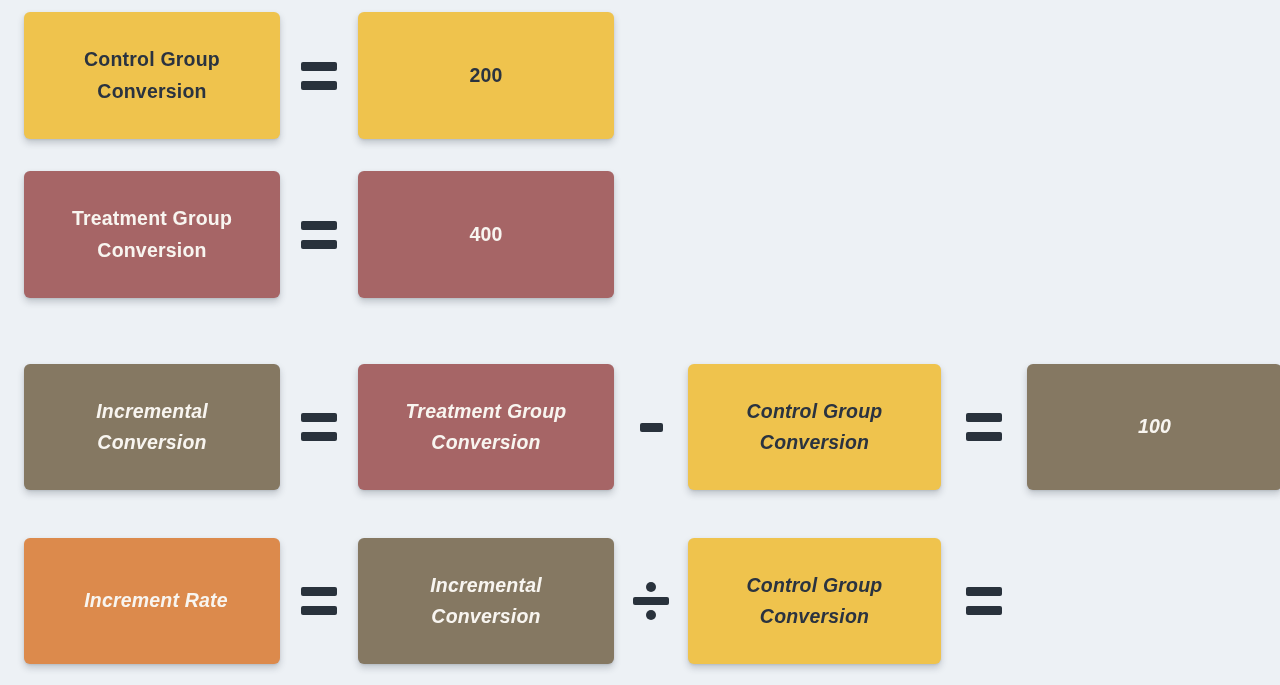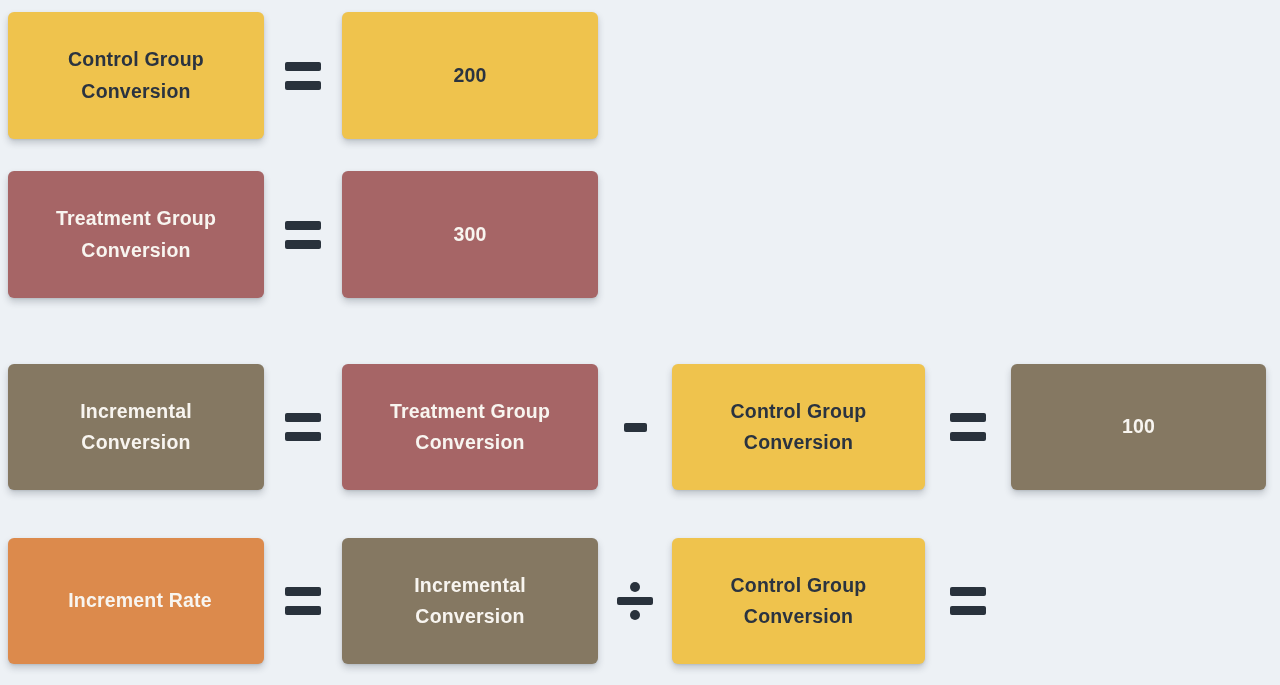--- a/index.html
+++ b/index.html
@@ -7,26 +7,26 @@
     --orange:#DC8A4C; --operator:#29323C; --text-dark:#2A3340; --text-light:#F8F5F0;
   }
   * { margin:0; padding:0; box-sizing:border-box; }
   body {
     width:1280px; height:685px; overflow:hidden;
     background:var(--background);
     font-family:"Liberation Sans","DejaVu Sans",sans-serif;
   }
   .diagram { position:relative; width:1280px; height:685px; }
   .row {
-    position:absolute; left:8px; right:10px;
+    position:absolute; left:24px; right:10px;
     display:grid;
     grid-template-columns:256px 78px 256px 74px 253px 86px 255px;
     height:127px;
   }
-  .row.short { height:126px; }
+  .row.short { height:126px;font-style:italic; }
   .cell { display:flex; align-items:center; justify-content:center; }
   .box {
     width:100%; height:100%;
     border-radius:6px;
     display:flex; align-items:center; justify-content:center;
     text-align:center;
     font-weight:700; font-size:19.5px; line-height:1.6; letter-spacing:0.2px;
     padding:0 26px;
     box-shadow:0 4px 7px rgba(40,50,65,0.22), 0 1px 2px rgba(40,50,65,0.10);
   }
@@ -71,21 +71,21 @@
     <div class="cell">
       <div class="box c-mauve">
         <span>Treatment Group Conversion</span>
       </div>
     </div>
     <div class="cell">
         <span class="op-equals"></span>
       </div>
     <div class="cell">
       <div class="box c-mauve">
-        <span>300</span>
+        <span>400</span>
       </div>
     </div>
   </div>
 
   <div class="row short" style="top:364px">
     <div class="cell">
       <div class="box c-taupe">
         <span>Incremental Conversion</span>
       </div>
     </div>

